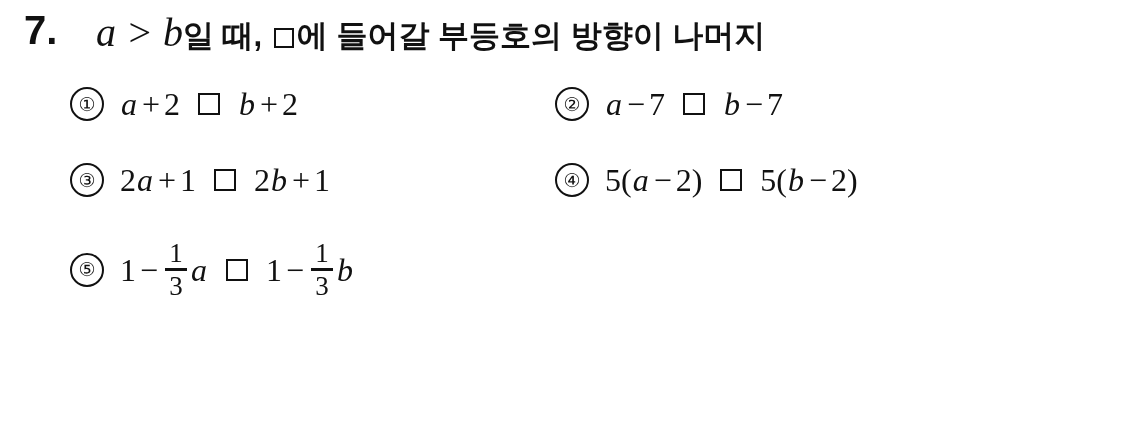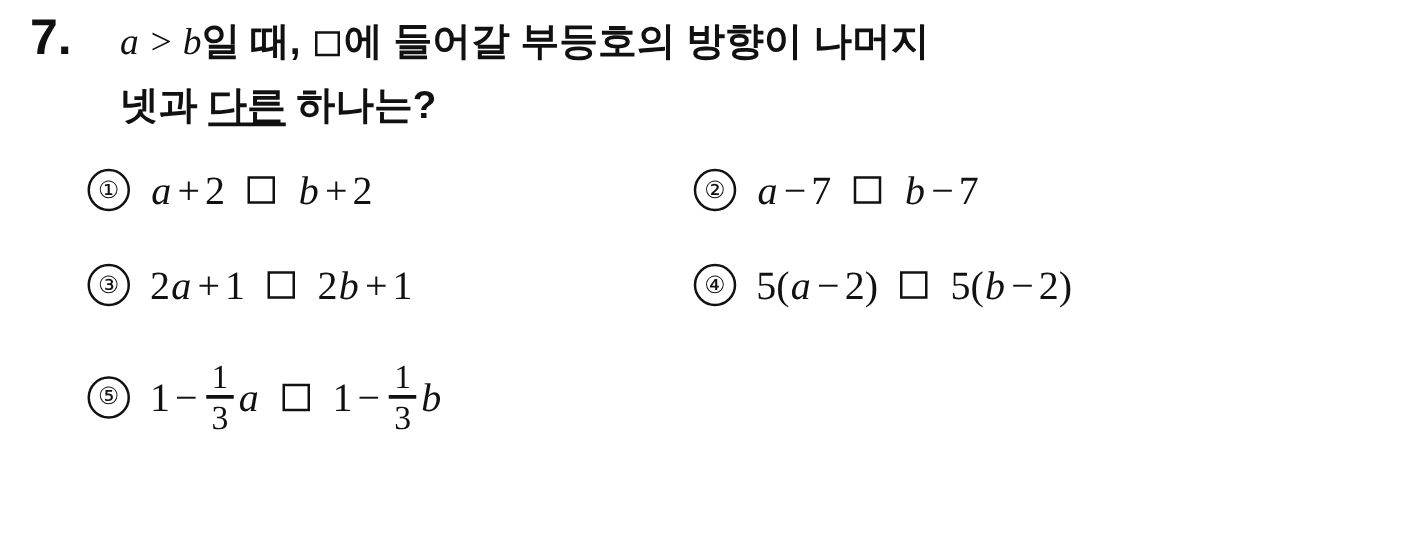--- a/index.html
+++ b/index.html
@@ -44,21 +44,21 @@
     line-height: 50px;
     white-space: nowrap;
   }
   .stem-line.second {
     padding-left: 0;
   }
   .math {
     font-family: "Liberation Serif", serif;
     font-style: italic;
     font-weight: normal;
-    font-size: 30px;
+    font-size: 40px;
   }
   .boxglyph {
     display: inline-block;
     width: 22px;
     height: 22px;
     border: 2.5px solid #111;
     vertical-align: -2px;
     margin: 0 3px;
     box-sizing: border-box;
   }
@@ -168,25 +168,20 @@
 <div class="page">
 
   <div class="stem">
     <span class="qnum">7.</span>
 
     <div class="stem-line">
       <span class="math">a &gt; b</span><span>일 때,</span>
       <span class="boxglyph small"></span><span>에 들어갈 부등호의 방향이 나머지</span>
     </div>
 
-    <div class="stem-line second">
-      <span>넷과</span>
-      <span class="underlined">다른</span>
-      <span>하나는?</span>
-    </div>
   </div>
 
   <div class="choices">
 
     <div class="choice-row r1">
 
       <div class="choice col1">
         <span class="circnum">①</span>
         <span class="expr">
           <span class="var">a</span>

